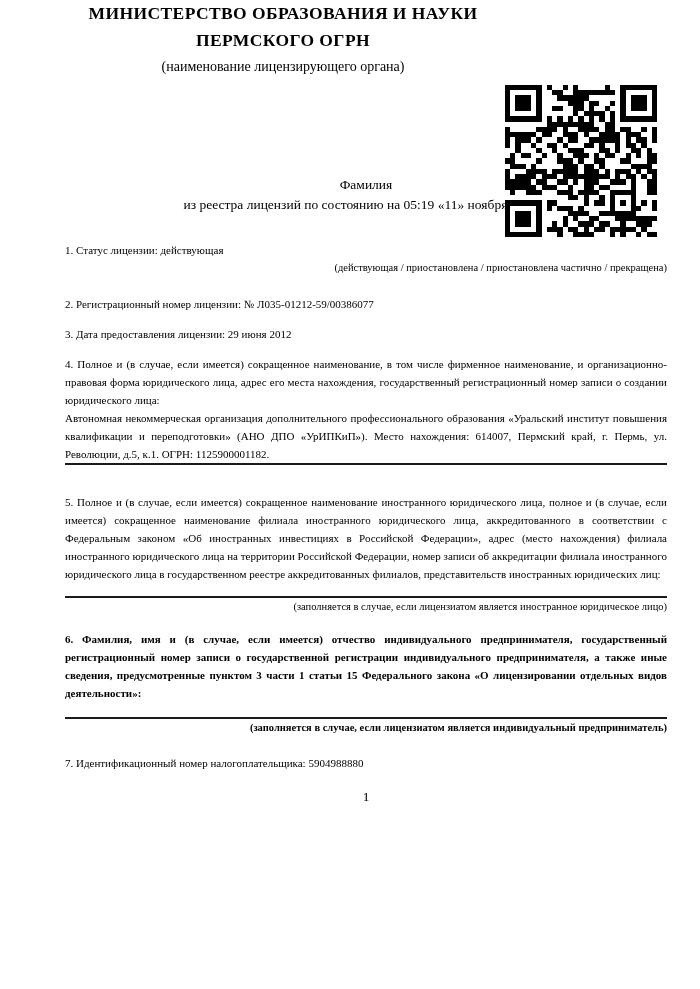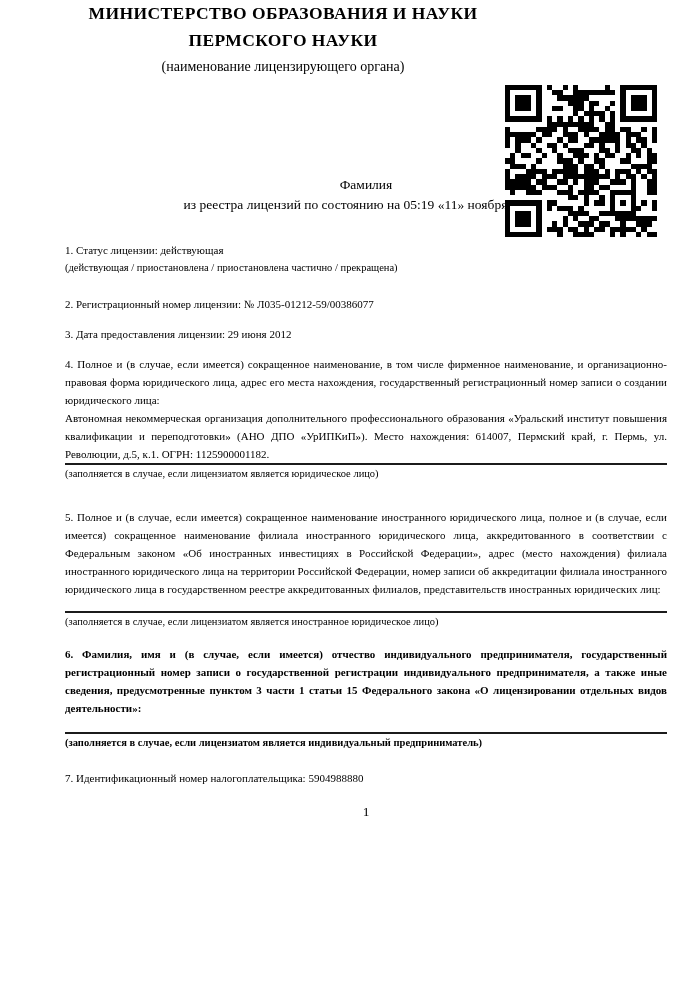--- a/index.html
+++ b/index.html
@@ -51,21 +51,21 @@
     line-height: 20px;
   }
 
   
   .body-text { font-size: 13.5px; line-height: 18px; }
   .para { font-size: 11px; line-height: 18px; }
   .just { text-align: justify; }
   .caption {
     font-size: 10.5px;
     line-height: 13px;
-    text-align: left;
+    text-align: right;
     margin-top: 2px;
   }
   .rule {
     border-top: 2px solid #1b1b1b;
     height: 0;
     width: 100%;
   }
   .s1 { margin-top: 26px; }
   .s2 { margin-top: 21px; }
   .s3 { margin-top: 12px; }
@@ -90,21 +90,21 @@
   <div class="qr" id="qr">
       <svg width="152" height="152" viewBox="0 0 29 29" shape-rendering="crispEdges">
         <rect width="29" height="29" fill="#ffffff"></rect>
         <path d="M0 0h1v1h-1zM1 0h1v1h-1zM2 0h1v1h-1zM3 0h1v1h-1zM4 0h1v1h-1zM5 0h1v1h-1zM6 0h1v1h-1zM8 0h1v1h-1zM11 0h1v1h-1zM13 0h1v1h-1zM19 0h1v1h-1zM22 0h1v1h-1zM23 0h1v1h-1zM24 0h1v1h-1zM25 0h1v1h-1zM26 0h1v1h-1zM27 0h1v1h-1zM28 0h1v1h-1zM0 1h1v1h-1zM6 1h1v1h-1zM9 1h1v1h-1zM10 1h1v1h-1zM13 1h1v1h-1zM14 1h1v1h-1zM15 1h1v1h-1zM16 1h1v1h-1zM17 1h1v1h-1zM18 1h1v1h-1zM19 1h1v1h-1zM20 1h1v1h-1zM22 1h1v1h-1zM28 1h1v1h-1zM0 2h1v1h-1zM2 2h1v1h-1zM3 2h1v1h-1zM4 2h1v1h-1zM6 2h1v1h-1zM10 2h1v1h-1zM11 2h1v1h-1zM12 2h1v1h-1zM13 2h1v1h-1zM14 2h1v1h-1zM15 2h1v1h-1zM22 2h1v1h-1zM24 2h1v1h-1zM25 2h1v1h-1zM26 2h1v1h-1zM28 2h1v1h-1zM0 3h1v1h-1zM2 3h1v1h-1zM3 3h1v1h-1zM4 3h1v1h-1zM6 3h1v1h-1zM12 3h1v1h-1zM13 3h1v1h-1zM14 3h1v1h-1zM16 3h1v1h-1zM17 3h1v1h-1zM20 3h1v1h-1zM22 3h1v1h-1zM24 3h1v1h-1zM25 3h1v1h-1zM26 3h1v1h-1zM28 3h1v1h-1zM0 4h1v1h-1zM2 4h1v1h-1zM3 4h1v1h-1zM4 4h1v1h-1zM6 4h1v1h-1zM9 4h1v1h-1zM10 4h1v1h-1zM13 4h1v1h-1zM14 4h1v1h-1zM16 4h1v1h-1zM19 4h1v1h-1zM22 4h1v1h-1zM24 4h1v1h-1zM25 4h1v1h-1zM26 4h1v1h-1zM28 4h1v1h-1zM0 5h1v1h-1zM6 5h1v1h-1zM13 5h1v1h-1zM15 5h1v1h-1zM16 5h1v1h-1zM17 5h1v1h-1zM18 5h1v1h-1zM20 5h1v1h-1zM22 5h1v1h-1zM28 5h1v1h-1zM0 6h1v1h-1zM1 6h1v1h-1zM2 6h1v1h-1zM3 6h1v1h-1zM4 6h1v1h-1zM5 6h1v1h-1zM6 6h1v1h-1zM8 6h1v1h-1zM10 6h1v1h-1zM12 6h1v1h-1zM14 6h1v1h-1zM16 6h1v1h-1zM18 6h1v1h-1zM20 6h1v1h-1zM22 6h1v1h-1zM23 6h1v1h-1zM24 6h1v1h-1zM25 6h1v1h-1zM26 6h1v1h-1zM27 6h1v1h-1zM28 6h1v1h-1zM8 7h1v1h-1zM9 7h1v1h-1zM10 7h1v1h-1zM11 7h1v1h-1zM12 7h1v1h-1zM13 7h1v1h-1zM14 7h1v1h-1zM15 7h1v1h-1zM16 7h1v1h-1zM19 7h1v1h-1zM20 7h1v1h-1zM0 8h1v1h-1zM6 8h1v1h-1zM7 8h1v1h-1zM8 8h1v1h-1zM9 8h1v1h-1zM11 8h1v1h-1zM14 8h1v1h-1zM15 8h1v1h-1zM16 8h1v1h-1zM17 8h1v1h-1zM19 8h1v1h-1zM20 8h1v1h-1zM22 8h1v1h-1zM23 8h1v1h-1zM26 8h1v1h-1zM28 8h1v1h-1zM0 9h1v1h-1zM1 9h1v1h-1zM2 9h1v1h-1zM3 9h1v1h-1zM4 9h1v1h-1zM5 9h1v1h-1zM7 9h1v1h-1zM8 9h1v1h-1zM11 9h1v1h-1zM12 9h1v1h-1zM13 9h1v1h-1zM15 9h1v1h-1zM18 9h1v1h-1zM19 9h1v1h-1zM20 9h1v1h-1zM21 9h1v1h-1zM23 9h1v1h-1zM24 9h1v1h-1zM25 9h1v1h-1zM28 9h1v1h-1zM0 10h1v1h-1zM2 10h1v1h-1zM3 10h1v1h-1zM4 10h1v1h-1zM6 10h1v1h-1zM10 10h1v1h-1zM12 10h1v1h-1zM13 10h1v1h-1zM16 10h1v1h-1zM17 10h1v1h-1zM18 10h1v1h-1zM19 10h1v1h-1zM20 10h1v1h-1zM21 10h1v1h-1zM23 10h1v1h-1zM25 10h1v1h-1zM26 10h1v1h-1zM28 10h1v1h-1zM0 11h1v1h-1zM2 11h1v1h-1zM5 11h1v1h-1zM8 11h1v1h-1zM9 11h1v1h-1zM11 11h1v1h-1zM15 11h1v1h-1zM16 11h1v1h-1zM18 11h1v1h-1zM21 11h1v1h-1zM23 11h1v1h-1zM24 11h1v1h-1zM26 11h1v1h-1zM2 12h1v1h-1zM6 12h1v1h-1zM9 12h1v1h-1zM12 12h1v1h-1zM13 12h1v1h-1zM14 12h1v1h-1zM18 12h1v1h-1zM19 12h1v1h-1zM21 12h1v1h-1zM24 12h1v1h-1zM25 12h1v1h-1zM27 12h1v1h-1zM1 13h1v1h-1zM3 13h1v1h-1zM4 13h1v1h-1zM7 13h1v1h-1zM10 13h1v1h-1zM13 13h1v1h-1zM14 13h1v1h-1zM15 13h1v1h-1zM17 13h1v1h-1zM19 13h1v1h-1zM20 13h1v1h-1zM23 13h1v1h-1zM25 13h1v1h-1zM27 13h1v1h-1zM28 13h1v1h-1zM0 14h1v1h-1zM1 14h1v1h-1zM6 14h1v1h-1zM10 14h1v1h-1zM11 14h1v1h-1zM12 14h1v1h-1zM14 14h1v1h-1zM17 14h1v1h-1zM18 14h1v1h-1zM22 14h1v1h-1zM23 14h1v1h-1zM27 14h1v1h-1zM28 14h1v1h-1zM1 15h1v1h-1zM2 15h1v1h-1zM3 15h1v1h-1zM5 15h1v1h-1zM11 15h1v1h-1zM12 15h1v1h-1zM13 15h1v1h-1zM15 15h1v1h-1zM16 15h1v1h-1zM18 15h1v1h-1zM24 15h1v1h-1zM25 15h1v1h-1zM26 15h1v1h-1zM27 15h1v1h-1zM0 16h1v1h-1zM4 16h1v1h-1zM5 16h1v1h-1zM6 16h1v1h-1zM7 16h1v1h-1zM9 16h1v1h-1zM10 16h1v1h-1zM11 16h1v1h-1zM12 16h1v1h-1zM13 16h1v1h-1zM15 16h1v1h-1zM16 16h1v1h-1zM17 16h1v1h-1zM19 16h1v1h-1zM21 16h1v1h-1zM22 16h1v1h-1zM23 16h1v1h-1zM25 16h1v1h-1zM27 16h1v1h-1zM28 16h1v1h-1zM0 17h1v1h-1zM2 17h1v1h-1zM3 17h1v1h-1zM4 17h1v1h-1zM5 17h1v1h-1zM7 17h1v1h-1zM8 17h1v1h-1zM9 17h1v1h-1zM11 17h1v1h-1zM12 17h1v1h-1zM13 17h1v1h-1zM14 17h1v1h-1zM15 17h1v1h-1zM16 17h1v1h-1zM17 17h1v1h-1zM18 17h1v1h-1zM19 17h1v1h-1zM21 17h1v1h-1zM23 17h1v1h-1zM24 17h1v1h-1zM26 17h1v1h-1zM28 17h1v1h-1zM0 18h1v1h-1zM1 18h1v1h-1zM2 18h1v1h-1zM3 18h1v1h-1zM4 18h1v1h-1zM6 18h1v1h-1zM7 18h1v1h-1zM10 18h1v1h-1zM11 18h1v1h-1zM13 18h1v1h-1zM15 18h1v1h-1zM16 18h1v1h-1zM17 18h1v1h-1zM20 18h1v1h-1zM21 18h1v1h-1zM22 18h1v1h-1zM24 18h1v1h-1zM27 18h1v1h-1zM28 18h1v1h-1zM0 19h1v1h-1zM1 19h1v1h-1zM2 19h1v1h-1zM3 19h1v1h-1zM4 19h1v1h-1zM5 19h1v1h-1zM7 19h1v1h-1zM8 19h1v1h-1zM9 19h1v1h-1zM12 19h1v1h-1zM15 19h1v1h-1zM16 19h1v1h-1zM18 19h1v1h-1zM19 19h1v1h-1zM24 19h1v1h-1zM27 19h1v1h-1zM28 19h1v1h-1zM1 20h1v1h-1zM4 20h1v1h-1zM5 20h1v1h-1zM6 20h1v1h-1zM10 20h1v1h-1zM11 20h1v1h-1zM12 20h1v1h-1zM14 20h1v1h-1zM15 20h1v1h-1zM16 20h1v1h-1zM17 20h1v1h-1zM20 20h1v1h-1zM21 20h1v1h-1zM22 20h1v1h-1zM23 20h1v1h-1zM24 20h1v1h-1zM27 20h1v1h-1zM28 20h1v1h-1zM12 21h1v1h-1zM13 21h1v1h-1zM15 21h1v1h-1zM18 21h1v1h-1zM20 21h1v1h-1zM24 21h1v1h-1zM0 22h1v1h-1zM1 22h1v1h-1zM2 22h1v1h-1zM3 22h1v1h-1zM4 22h1v1h-1zM5 22h1v1h-1zM6 22h1v1h-1zM8 22h1v1h-1zM9 22h1v1h-1zM15 22h1v1h-1zM17 22h1v1h-1zM18 22h1v1h-1zM20 22h1v1h-1zM22 22h1v1h-1zM24 22h1v1h-1zM26 22h1v1h-1zM28 22h1v1h-1zM0 23h1v1h-1zM6 23h1v1h-1zM8 23h1v1h-1zM10 23h1v1h-1zM11 23h1v1h-1zM12 23h1v1h-1zM14 23h1v1h-1zM20 23h1v1h-1zM24 23h1v1h-1zM25 23h1v1h-1zM28 23h1v1h-1zM0 24h1v1h-1zM2 24h1v1h-1zM3 24h1v1h-1zM4 24h1v1h-1zM6 24h1v1h-1zM12 24h1v1h-1zM13 24h1v1h-1zM14 24h1v1h-1zM15 24h1v1h-1zM18 24h1v1h-1zM19 24h1v1h-1zM20 24h1v1h-1zM21 24h1v1h-1zM22 24h1v1h-1zM23 24h1v1h-1zM24 24h1v1h-1zM0 25h1v1h-1zM2 25h1v1h-1zM3 25h1v1h-1zM4 25h1v1h-1zM6 25h1v1h-1zM11 25h1v1h-1zM13 25h1v1h-1zM16 25h1v1h-1zM17 25h1v1h-1zM21 25h1v1h-1zM22 25h1v1h-1zM23 25h1v1h-1zM24 25h1v1h-1zM25 25h1v1h-1zM26 25h1v1h-1zM27 25h1v1h-1zM28 25h1v1h-1zM0 26h1v1h-1zM2 26h1v1h-1zM3 26h1v1h-1zM4 26h1v1h-1zM6 26h1v1h-1zM9 26h1v1h-1zM11 26h1v1h-1zM14 26h1v1h-1zM15 26h1v1h-1zM16 26h1v1h-1zM18 26h1v1h-1zM19 26h1v1h-1zM22 26h1v1h-1zM25 26h1v1h-1zM26 26h1v1h-1zM27 26h1v1h-1zM0 27h1v1h-1zM6 27h1v1h-1zM8 27h1v1h-1zM9 27h1v1h-1zM10 27h1v1h-1zM12 27h1v1h-1zM13 27h1v1h-1zM15 27h1v1h-1zM17 27h1v1h-1zM18 27h1v1h-1zM20 27h1v1h-1zM21 27h1v1h-1zM22 27h1v1h-1zM23 27h1v1h-1zM24 27h1v1h-1zM26 27h1v1h-1zM0 28h1v1h-1zM1 28h1v1h-1zM2 28h1v1h-1zM3 28h1v1h-1zM4 28h1v1h-1zM5 28h1v1h-1zM6 28h1v1h-1zM10 28h1v1h-1zM13 28h1v1h-1zM14 28h1v1h-1zM15 28h1v1h-1zM16 28h1v1h-1zM20 28h1v1h-1zM22 28h1v1h-1zM25 28h1v1h-1zM27 28h1v1h-1zM28 28h1v1h-1z" fill="#000000"></path>
       </svg>
     </div>
 
   <header class="org-header">
     <div class="org-name">
       <div>МИНИСТЕРСТВО ОБРАЗОВАНИЯ И НАУКИ</div>
-      <div>ПЕРМСКОГО НАУКИ</div>
+      <div>ПЕРМСКОГО ОГРН</div>
     </div>
     <div class="org-caption">(наименование лицензирующего органа)</div>
   </header>
 
   <div class="doc-title">
     <div>Фамилия</div>
     <div>из реестра лицензий по состоянию на 05:19 «11» ноября 2025 г.</div>
   </div>
 
   <main class="body-text">
@@ -119,21 +119,20 @@
     </section>
 
     <section class="s3">
       <p class="para">3. Дата предоставления лицензии: 29 июня 2012</p>
     </section>
 
     <section class="s4">
       <p class="para just">4. Полное и (в случае, если имеется) сокращенное наименование, в том числе фирменное наименование, и организационно-правовая форма юридического лица, адрес его места нахождения, государственный регистрационный номер записи о создании юридического лица:</p>
       <p class="para just">Автономная некоммерческая организация дополнительного профессионального образования «Уральский институт повышения квалификации и переподготовки» (АНО ДПО «УрИПКиП»). Место нахождения: 614007, Пермский край, г. Пермь, ул. Революции, д.5, к.1. ОГРН: 1125900001182.</p>
       <div class="rule"></div>
-      <p class="caption">(заполняется в случае, если лицензиатом является юридическое лицо)</p>
     </section>
 
     <section class="s5">
       <p class="para just">5. Полное и (в случае, если имеется) сокращенное наименование иностранного юридического лица, полное и (в случае, если имеется) сокращенное наименование филиала иностранного юридического лица, аккредитованного в соответствии с Федеральным законом «Об иностранных инвестициях в Российской Федерации», адрес (место нахождения) филиала иностранного юридического лица на территории Российской Федерации, номер записи об аккредитации филиала иностранного юридического лица в государственном реестре аккредитованных филиалов, представительств иностранных юридических лиц:</p>
       <div class="rule"></div>
       <p class="caption">(заполняется в случае, если лицензиатом является иностранное юридическое лицо)</p>
     </section>
 
     <section class="s6">
       <p class="para just">6. Фамилия, имя и (в случае, если имеется) отчество индивидуального предпринимателя, государственный регистрационный номер записи о государственной регистрации индивидуального предпринимателя, а также иные сведения, предусмотренные пунктом 3 части 1 статьи 15 Федерального закона «О лицензировании отдельных видов деятельности»:</p>

